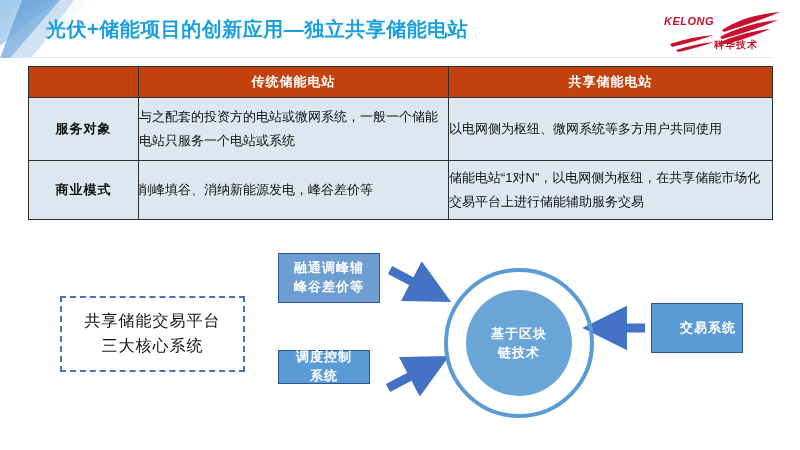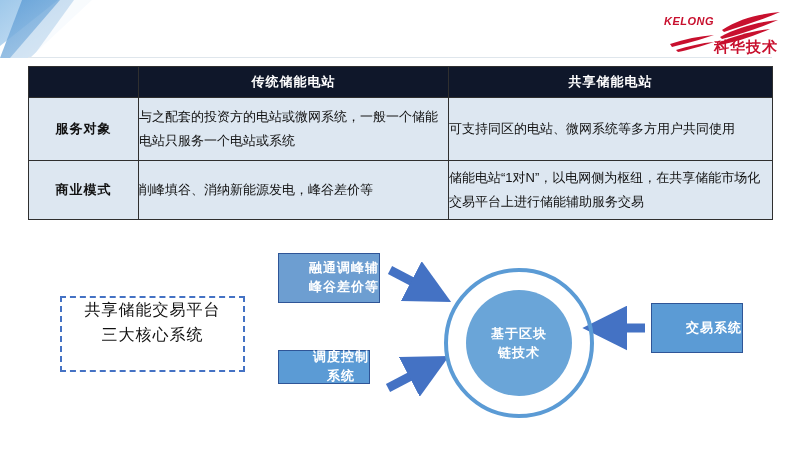--- a/index.html
+++ b/index.html
@@ -74,21 +74,21 @@
     font-weight: bold;
     font-style: italic;
     color: #c8102e;
     letter-spacing: 0.5px;
     font-family: "Liberation Sans", sans-serif;
   }
   .logo-cn {
     position: absolute;
     left: 52px;
     top: 30px;
-    font-size: 15px;
+    font-size: 10px;
     font-weight: bold;
     color: #c8102e;
     letter-spacing: 1px;
   }
 
   
   .tbl {
     position: absolute;
     left: 28px;
     top: 66px;
@@ -96,21 +96,21 @@
     border-collapse: collapse;
     table-layout: fixed;
   }
   .tbl td, .tbl th {
     border: 1px solid #2f2f2f;
     padding: 0;
     vertical-align: middle;
   }
   .tbl thead th {
     height: 30px;
-    background: #0f172a;
+    background: #c2410c;
     color: #ffffff;
     font-size: 13px;
     font-weight: bold;
     text-align: center;
     letter-spacing: 1px;
   }
   .col-label { width: 110px; }
   .col-a { width: 310px; }
   .col-b { width: 324px; }
 
@@ -147,37 +147,37 @@
     position: absolute;
     left: 60px;
     top: 58px;
     width: 185px;
     height: 76px;
     border: 2px dashed #4472c4;
     box-sizing: border-box;
     display: flex;
     flex-direction: column;
     align-items: center;
-    justify-content: flex-start;
+    justify-content: center;
     background: #ffffff;
   }
   .dashed-box span {
     font-size: 16px;
     color: #111111;
     line-height: 1.55;
     letter-spacing: 1px;
     white-space: nowrap;
   }
 
   .blue-box {
     position: absolute;
     box-sizing: border-box;
     display: flex;
     align-items: center;
-    justify-content: flex-end;
+    justify-content: center;
     text-align: center;
     color: #ffffff;
     font-weight: bold;
     font-size: 13px;
     line-height: 1.45;
     letter-spacing: 1px;
     border: 1px solid #2f5597;
   }
   .box-rongtong {
     left: 278px; top: 15px;
@@ -249,20 +249,21 @@
           <stop offset="0%" stop-color="#5b9bd5"></stop>
           <stop offset="100%" stop-color="#a9cbe8"></stop>
         </linearGradient>
       </defs>
       <polygon points="0,0 58,0 0,46" fill="url(#gA)"></polygon>
       <polygon points="22,0 92,0 30,58 0,58" fill="url(#gB)" opacity="0.85"></polygon>
       <polygon points="60,0 112,0 44,58 10,58" fill="#ffffff" opacity="0.55"></polygon>
       <polygon points="74,0 130,0 58,58 32,58" fill="#ffffff" opacity="0.85"></polygon>
     </svg>
 
+    <div class="title">光伏+储能项目的创新应用—独立共享储能电站</div>
 
     <div class="logo">
       <svg width="122" height="46" viewBox="0 0 122 46">
         <g fill="#c8102e">
           <path d="M60 22 C78 10, 98 6, 118 4 C100 12, 80 18, 62 24 Z"></path>
           <path d="M58 29 C76 19, 96 14, 116 12 C98 20, 78 26, 60 31 Z"></path>
           <path d="M56 35 C72 28, 90 23, 108 21 C92 28, 74 34, 58 37 Z"></path>
           <path d="M8 36 C22 31, 38 28, 52 27 C38 32, 22 36, 10 39 Z"></path>
           <path d="M14 42 C26 38, 40 35, 52 34 C40 38, 26 42, 16 44 Z"></path>
         </g>
@@ -284,21 +285,21 @@
       <tr>
         <th></th>
         <th>传统储能电站</th>
         <th>共享储能电站</th>
       </tr>
     </thead>
     <tbody>
       <tr class="row-1">
         <td class="cell-label">服务对象</td>
         <td class="cell-body">与之配套的投资方的电站或微网系统，一般一个储能电站只服务一个电站或系统</td>
-        <td class="cell-body">可支持同区的电站、微网系统等多方用户共同使用</td>
+        <td class="cell-body">以电网侧为枢纽、微网系统等多方用户共同使用</td>
       </tr>
       <tr class="row-2">
         <td class="cell-label">商业模式</td>
         <td class="cell-body">削峰填谷、消纳新能源发电，峰谷差价等</td>
         <td class="cell-body">储能电站“1对N”，以电网侧为枢纽，在共享储能市场化交易平台上进行储能辅助服务交易</td>
       </tr>
     </tbody>
   </table>
 
   <div class="diagram">

